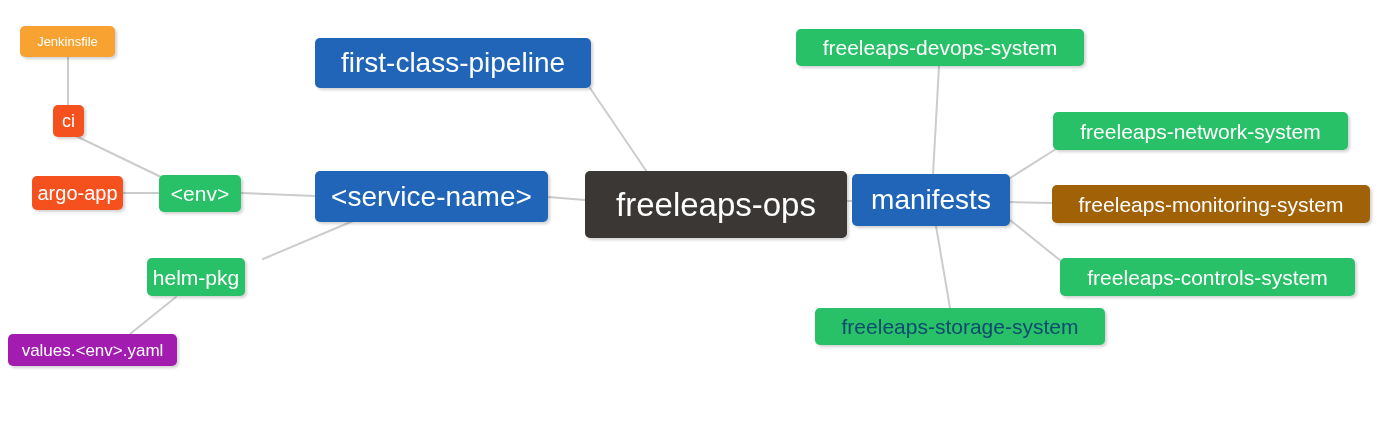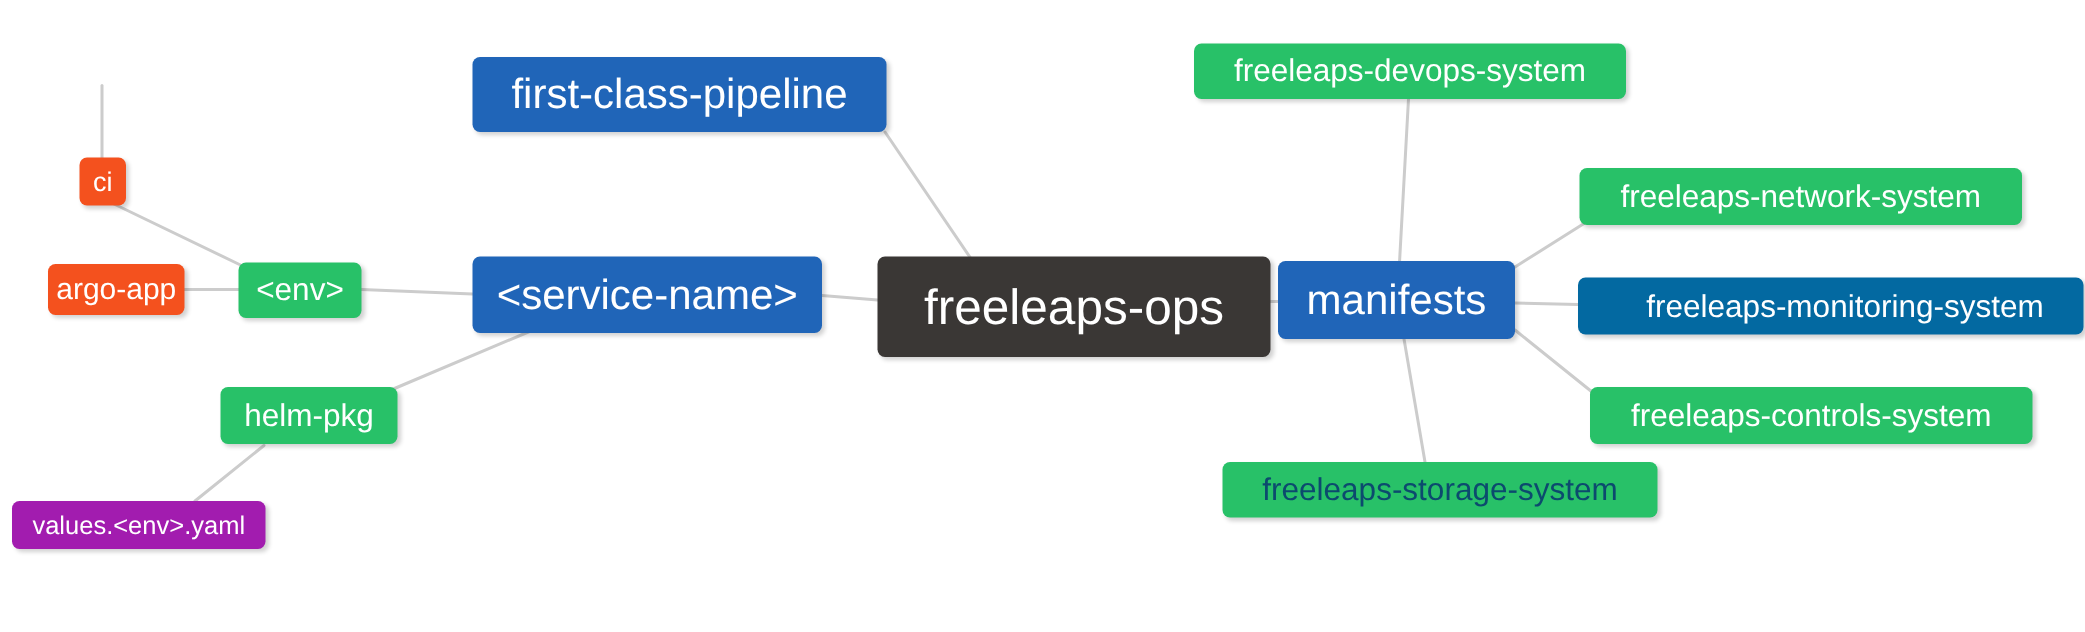--- a/index.html
+++ b/index.html
@@ -44,27 +44,28 @@
       <line x1="130" y1="334" x2="176" y2="297" stroke="#cccccc" stroke-width="2" stroke-linecap="round"></line>
       <line x1="590" y1="88" x2="647" y2="172" stroke="#cccccc" stroke-width="2" stroke-linecap="round"></line>
       <line x1="548" y1="197" x2="585" y2="200" stroke="#cccccc" stroke-width="2" stroke-linecap="round"></line>
       <line x1="847" y1="201" x2="852" y2="201" stroke="#cccccc" stroke-width="2" stroke-linecap="round"></line>
       <line x1="933" y1="175" x2="939" y2="66" stroke="#cccccc" stroke-width="2" stroke-linecap="round"></line>
       <line x1="1010" y1="178" x2="1056" y2="149" stroke="#cccccc" stroke-width="2" stroke-linecap="round"></line>
       <line x1="1010" y1="202" x2="1052" y2="203" stroke="#cccccc" stroke-width="2" stroke-linecap="round"></line>
       <line x1="1010" y1="220" x2="1061" y2="261" stroke="#cccccc" stroke-width="2" stroke-linecap="round"></line>
       <line x1="936" y1="226" x2="950" y2="308" stroke="#cccccc" stroke-width="2" stroke-linecap="round"></line>
     </svg>
+<div class="node" style="left: 20px; top: 26px; width: 95px; height: 31px; font-size: 13px; background: rgb(248, 163, 49); color: rgb(255, 255, 255);">Jenkinsfile</div>
     <div class="node" style="left: 53px; top: 105px; width: 31px; height: 32px; font-size: 18px; background: rgb(244, 81, 30); color: rgb(255, 255, 255); text-align: right;">ci</div>
     <div class="node" style="left: 32px; top: 176px; width: 91px; height: 34px; font-size: 20px; background: rgb(244, 81, 30); color: rgb(255, 255, 255);">argo-app</div>
     <div class="node" style="left: 159px; top: 175px; width: 82px; height: 37px; font-size: 21px; background: rgb(40, 193, 104); color: rgb(255, 255, 255);">&lt;env&gt;</div>
-    <div class="node" style="left: 147px; top: 258px; width: 118px; height: 38px; font-size: 21px; background: rgb(40, 193, 104); color: rgb(255, 255, 255);">helm-pkg</div>
+    <div class="node" style="left: 147px; top: 258px; width: 98px; height: 38px; font-size: 21px; background: rgb(40, 193, 104); color: rgb(255, 255, 255);">helm-pkg</div>
     <div class="node" style="left: 8px; top: 334px; width: 169px; height: 32px; font-size: 17px; background: #a21caf; color: rgb(255, 255, 255);">values.&lt;env&gt;.yaml</div>
     <div class="node" style="left: 315px; top: 38px; width: 276px; height: 50px; font-size: 28px; background: rgb(32, 101, 184); color: rgb(255, 255, 255);">first-class-pipeline</div>
     <div class="node" style="left: 315px; top: 171px; width: 233px; height: 51px; font-size: 28px; background: rgb(32, 101, 184); color: rgb(255, 255, 255);">&lt;service-name&gt;</div>
     <div class="node" style="left: 585px; top: 171px; width: 262px; height: 67px; font-size: 33px; background: rgb(58, 55, 53); color: rgb(255, 255, 255);">freeleaps-ops</div>
     <div class="node" style="left: 852px; top: 174px; width: 158px; height: 52px; font-size: 28px; background: rgb(32, 101, 184); color: rgb(255, 255, 255);">manifests</div>
     <div class="node" style="left: 796px; top: 29px; width: 288px; height: 37px; font-size: 21px; background: rgb(40, 193, 104); color: rgb(255, 255, 255);">freeleaps-devops-system</div>
     <div class="node" style="left: 1053px; top: 112px; width: 295px; height: 38px; font-size: 21px; background: rgb(40, 193, 104); color: rgb(255, 255, 255);">freeleaps-network-system</div>
-    <div class="node" style="left: 1052px; top: 185px; width: 318px; height: 38px; font-size: 21px; background: #0369a1; color: rgb(255, 255, 255); padding-left: 19px;">freeleaps-monitoring-system</div>
+    <div class="node" style="left: 1052px; top: 185px; width: 318px; height: 38px; font-size: 21px; background: #a16207; color: rgb(255, 255, 255);">freeleaps-monitoring-system</div>
     <div class="node" style="left: 1060px; top: 258px; width: 295px; height: 38px; font-size: 21px; background: rgb(40, 193, 104); color: rgb(255, 255, 255);">freeleaps-controls-system</div>
     <div class="node" style="left: 815px; top: 308px; width: 290px; height: 37px; font-size: 21px; background: rgb(40, 193, 104); color: #0c4a6e;">freeleaps-storage-system</div>
   </div>
 
 </body></html>

